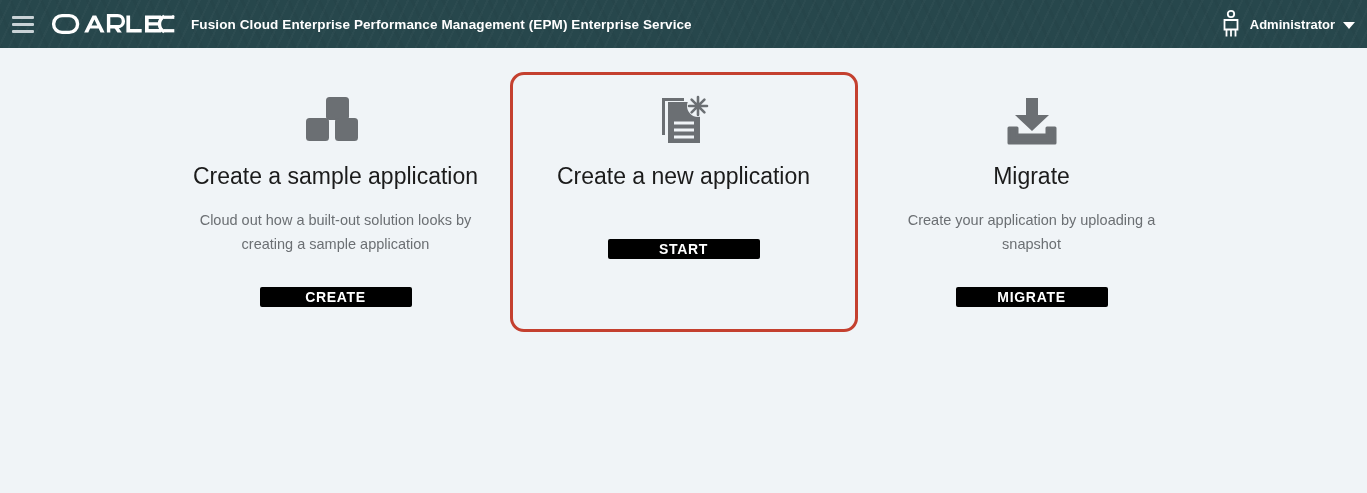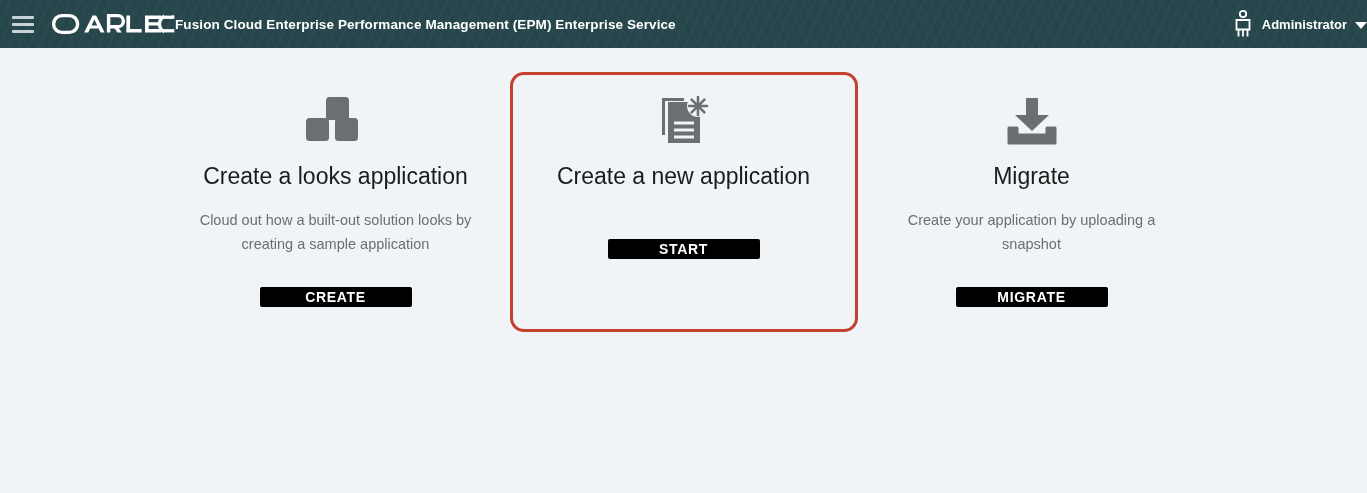--- a/index.html
+++ b/index.html
@@ -65,33 +65,33 @@
 
   .oracle-logo {
     margin-left: 5px;
     display: flex;
     align-items: flex-start;
     cursor: pointer;
   }
   .oracle-logo svg { display: block; }
 
   .app-title {
-    margin-left: 0;
+    margin-left: 16px;
     color: #ffffff;
     font-size: 13.5px;
     font-weight: bold;
     letter-spacing: .1px;
     white-space: nowrap;
   }
 
   .topbar-right {
     margin-left: auto;
     display: flex;
     align-items: flex-start;
-    padding-right: 0;
+    padding-right: 12px;
     gap: 9px;
   }
   .user-glyph {
     width: 22px;
     height: 30px;
     display: block;
     cursor: pointer;
   }
   .user-name {
     color: #ffffff;
@@ -244,21 +244,21 @@
   <div class="cards">
 
     <div class="card">
       <div class="card-icon">
         <svg width="62" height="50" viewBox="0 0 62 50" aria-hidden="true">
           <rect x="21" y="1" width="23" height="23" rx="3.5" fill="#6b6f73"></rect>
           <rect x="1" y="22" width="23" height="23" rx="3.5" fill="#6b6f73"></rect>
           <rect x="30" y="22" width="23" height="23" rx="3.5" fill="#6b6f73"></rect>
         </svg>
       </div>
-      <div class="card-title">Create a looks application</div>
+      <div class="card-title">Create a sample application</div>
       <div class="card-desc">Cloud out how a built-out solution looks by creating a sample application</div>
       <button class="card-btn">CREATE</button>
     </div>
 
     <div class="card selected">
       <div class="card-icon">
         <svg width="56" height="52" viewBox="0 0 56 52" aria-hidden="true">
           <path d="M6 3 h22 v3 h-19 v34 h-3 z" fill="#6b6f73"></path>
           <path d="M12 7 h20 l12 12 v29 h-32 z" fill="#6b6f73"></path>
           <g stroke="#f0f4f7" stroke-width="3">

